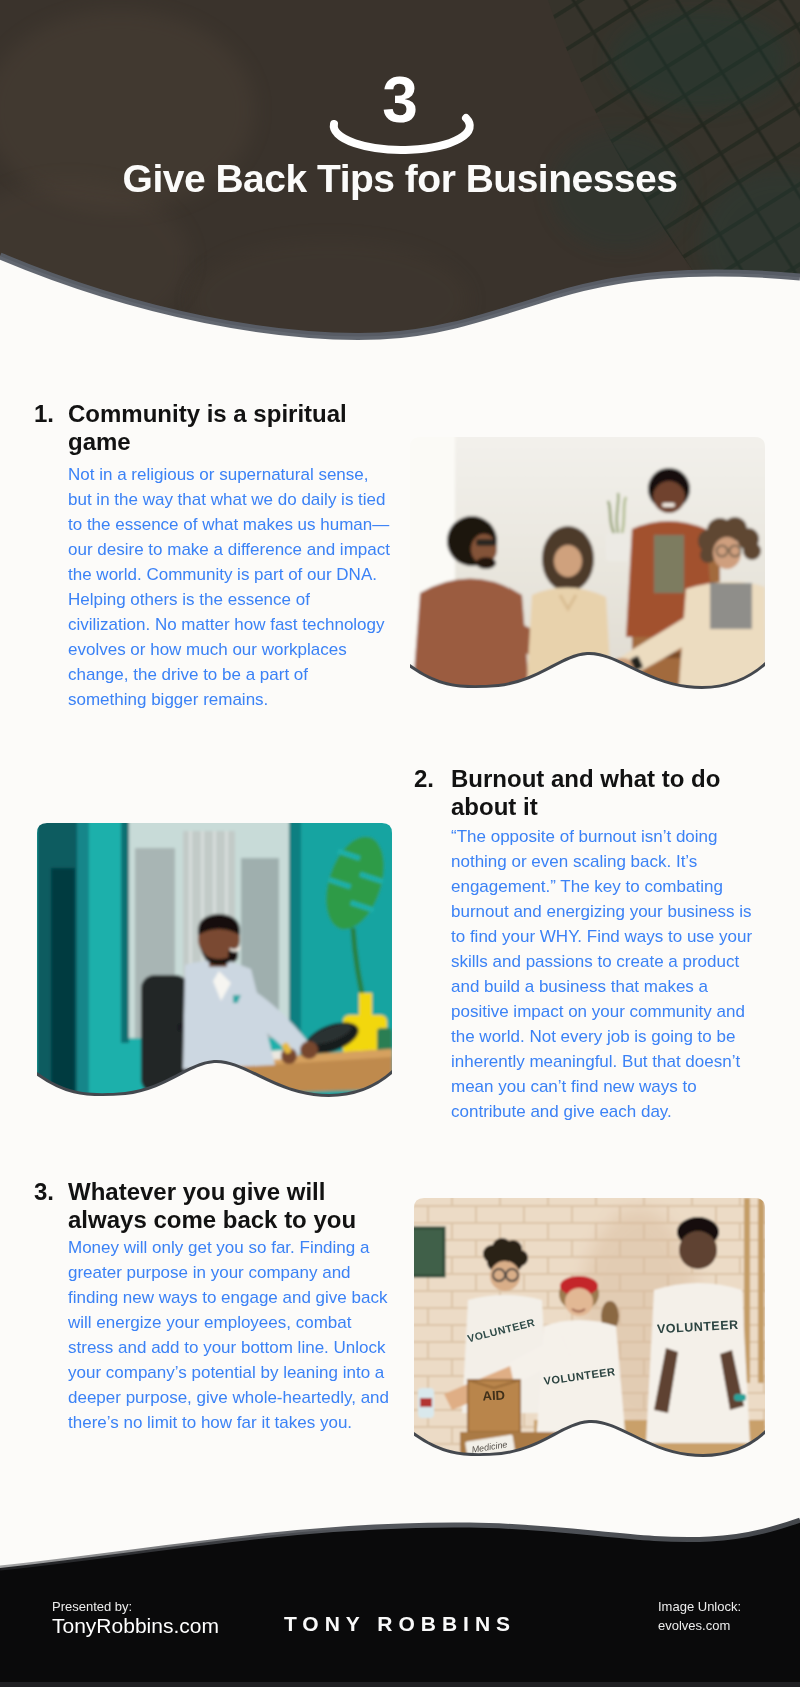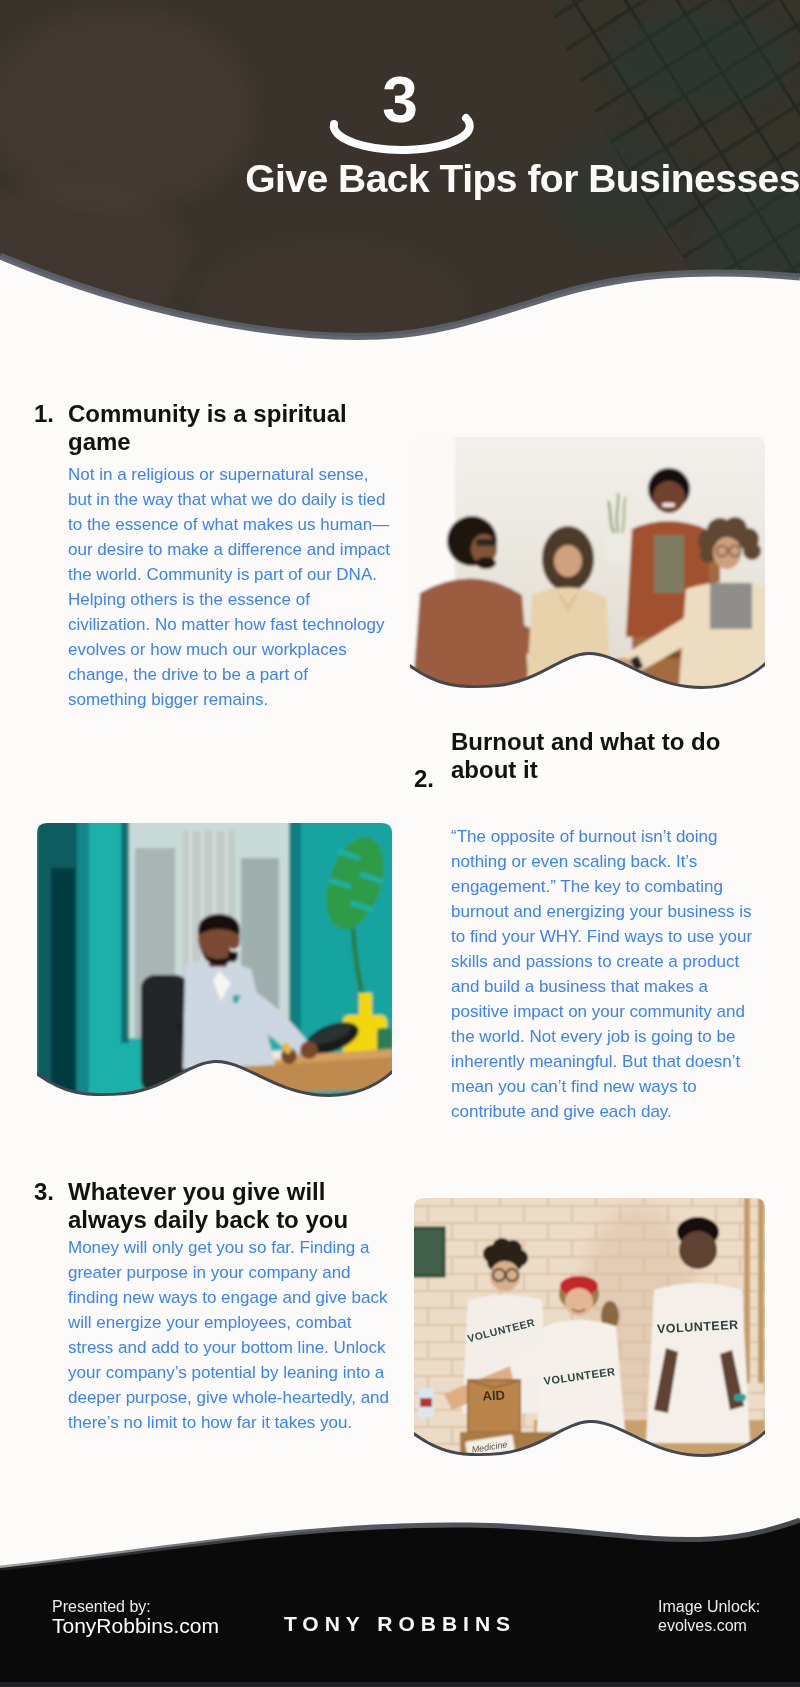--- a/index.html
+++ b/index.html
@@ -2,28 +2,28 @@
 <html><head>
 <meta charset="utf-8">
 <style>
   html,body{margin:0;padding:0;background:#e9e9e9;}
   #page{position:relative;width:800px;height:1687px;margin:0 auto;background:#fcfbf9;
         overflow:hidden;font-family:"Liberation Sans",sans-serif;}
   .abs{position:absolute;}
   
   .badge-number{position:absolute;top:68px;left:0;width:800px;text-align:center;
     font-size:64px;font-weight:700;color:#ffffff;line-height:1;}
-  .page-title{position:absolute;top:157px;left:0;width:800px;text-align:right;
+  .page-title{position:absolute;top:157px;left:0;width:800px;text-align:center;
     font-size:39px;font-weight:700;color:#fbfbfa;letter-spacing:-.5px;}
   
   .sec-num{position:absolute;font-size:24px;line-height:28px;font-weight:700;color:#121212;}
   .sec-head{position:absolute;font-size:24px;line-height:28px;font-weight:700;color:#121212;}
   .sec-body{position:absolute;font-size:17px;line-height:25px;color:#3b82f6;}
   
-  .ft-small{position:absolute;font-size:16px;color:#ececec;line-height:17px;}
+  .ft-small{position:absolute;font-size:13px;color:#ececec;line-height:17px;}
   .ft-site{position:absolute;font-size:21px;color:#ffffff;line-height:26px;}
   .ft-logo{position:absolute;left:0;top:1612px;width:800px;text-align:center;
     font-size:21px;font-weight:700;letter-spacing:6px;color:#fafafa;}
 </style>
 </head>
 <body>
 
 <div id="page">
 
   <svg class="abs" style="left:0;top:0" width="800" height="350" viewBox="0 0 800 350">
@@ -124,21 +124,21 @@
       <circle cx="312" cy="114" r="5.5" fill="none" stroke="#57503f" stroke-width="1.5"></circle>
       <circle cx="325" cy="114" r="5.5" fill="none" stroke="#57503f" stroke-width="1.5"></circle>
       <path d="M282,176 C250,196 226,210 208,222 L218,240 C240,230 266,214 292,198 Z" fill="#ecdcc0"></path>
       <ellipse cx="212" cy="230" rx="13" ry="9" fill="#c89a74"></ellipse>
       <rect x="222" y="220" width="9" height="13" rx="2" fill="#23221f" transform="rotate(-25 226 226)"></rect>
     </g>
       </g>
   </svg>
 
   <div class="sec-num" style="left:414px;top:765px">2.</div>
-  <div class="sec-head" style="left:451px;top:728px;width:300px">Burnout and what to do about it</div>
+  <div class="sec-head" style="left:451px;top:765px;width:300px">Burnout and what to do about it</div>
   <div class="sec-body" style="left:451px;top:824px;width:318px">“The opposite of burnout isn’t doing nothing or even scaling back. It’s engagement.” The key to combating burnout and energizing your business is to find your WHY. Find ways to use your skills and passions to create a product and build a business that makes a positive impact on your community and the world. Not every job is going to be inherently meaningful. But that doesn’t mean you can’t find new ways to contribute and give each day.</div>
 
   <svg class="abs" style="left:37px;top:823px" width="355" height="284" viewBox="0 0 355 284" role="img">
     <defs>
       <clipPath id="pc2">
         <path d="M0,10 Q0,0 10,0 L345,0 Q355,0 355,10 L355,247 C335,265 310,274 277,270 C235,265 205,235 177,237 C150,239 130,264 88,269 C45,273 25,267 0,249 Z"></path>
       </clipPath>
       <filter id="pblur2">
           <feGaussianBlur stdDeviation="1.4"></feGaussianBlur>
         </filter>
@@ -189,21 +189,21 @@
       <circle cx="182" cy="116" r="21" fill="#7a4a31"></circle>
       <path d="M161,112 Q159,92 182,91 Q205,92 203,112 Q182,100 161,112 Z" fill="#15100d"></path>
       <path d="M163,120 Q165,142 182,142 Q199,142 201,120 Q199,136 182,136 Q165,136 163,120 Z" fill="#15100d"></path>
       <ellipse cx="196" cy="132" rx="5" ry="7" fill="#15100d"></ellipse>
       <path d="M193,126 q6,4 10,-2" stroke="#f3ece4" stroke-width="2.5" fill="none"></path>
     </g>
       </g>
   </svg>
 
   <div class="sec-num" style="left:34px;top:1178px">3.</div>
-  <div class="sec-head" style="left:68px;top:1178px;width:330px">Whatever you give will always daily back to you</div>
+  <div class="sec-head" style="left:68px;top:1178px;width:330px">Whatever you give will always come back to you</div>
   <div class="sec-body" style="left:68px;top:1235px;width:322px">Money will only get you so far. Finding a greater purpose in your company and finding new ways to engage and give back will energize your employees, combat stress and add to your bottom line. Unlock your company’s potential by leaning into a deeper purpose, give whole-heartedly, and there’s no limit to how far it takes you.</div>
 
   <svg class="abs" style="left:414px;top:1198px" width="351" height="269" viewBox="0 0 351 269" role="img">
     <defs>
       <clipPath id="pc3">
         <path d="M0,10 Q0,0 10,0 L341,0 Q351,0 351,10 L351,232 C332,250 307,259 274,255 C232,250 203,220 175,222 C148,224 128,249 87,254 C45,258 25,252 0,234 Z"></path>
       </clipPath>
       <pattern id="bricks" width="48" height="34" patternUnits="userSpaceOnUse">
         <rect width="48" height="34" fill="#ecdbc6"></rect>
         <path d="M0,8 H48 M0,25 H48 M14,8 V25 M38,25 V34 M38,0 V8" stroke="#dcc4a8" stroke-width="2" fill="none"></path>

